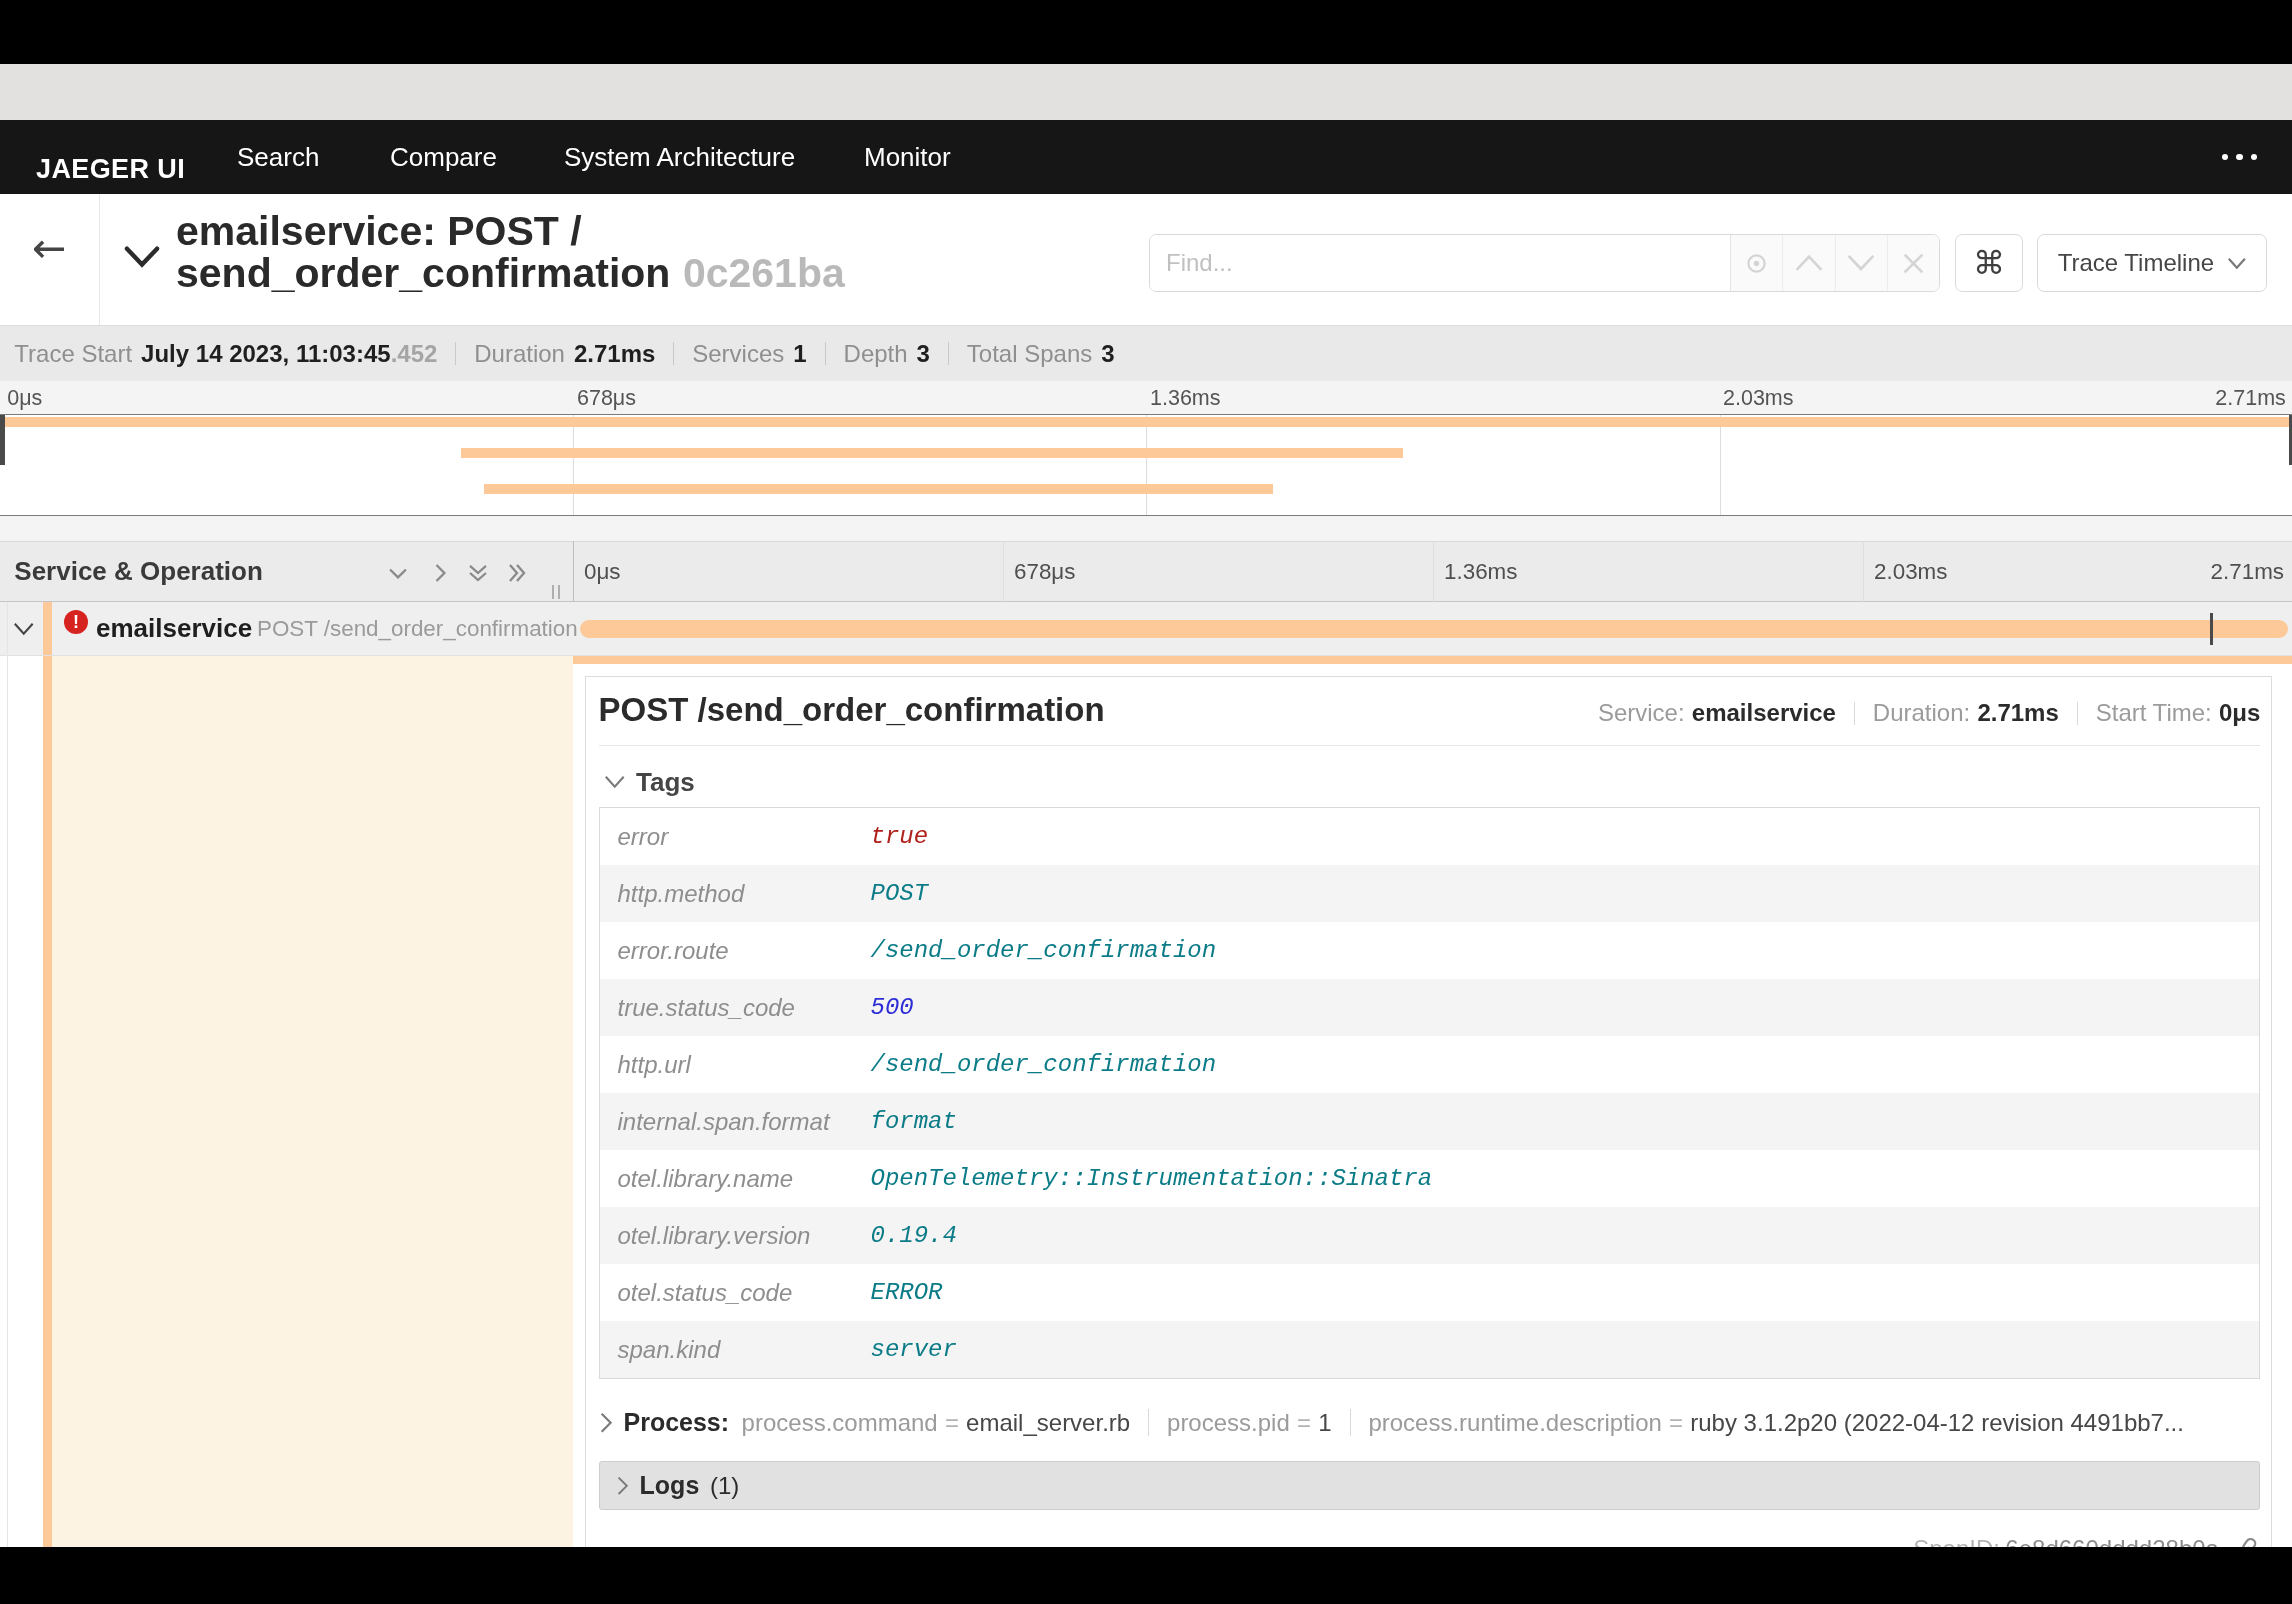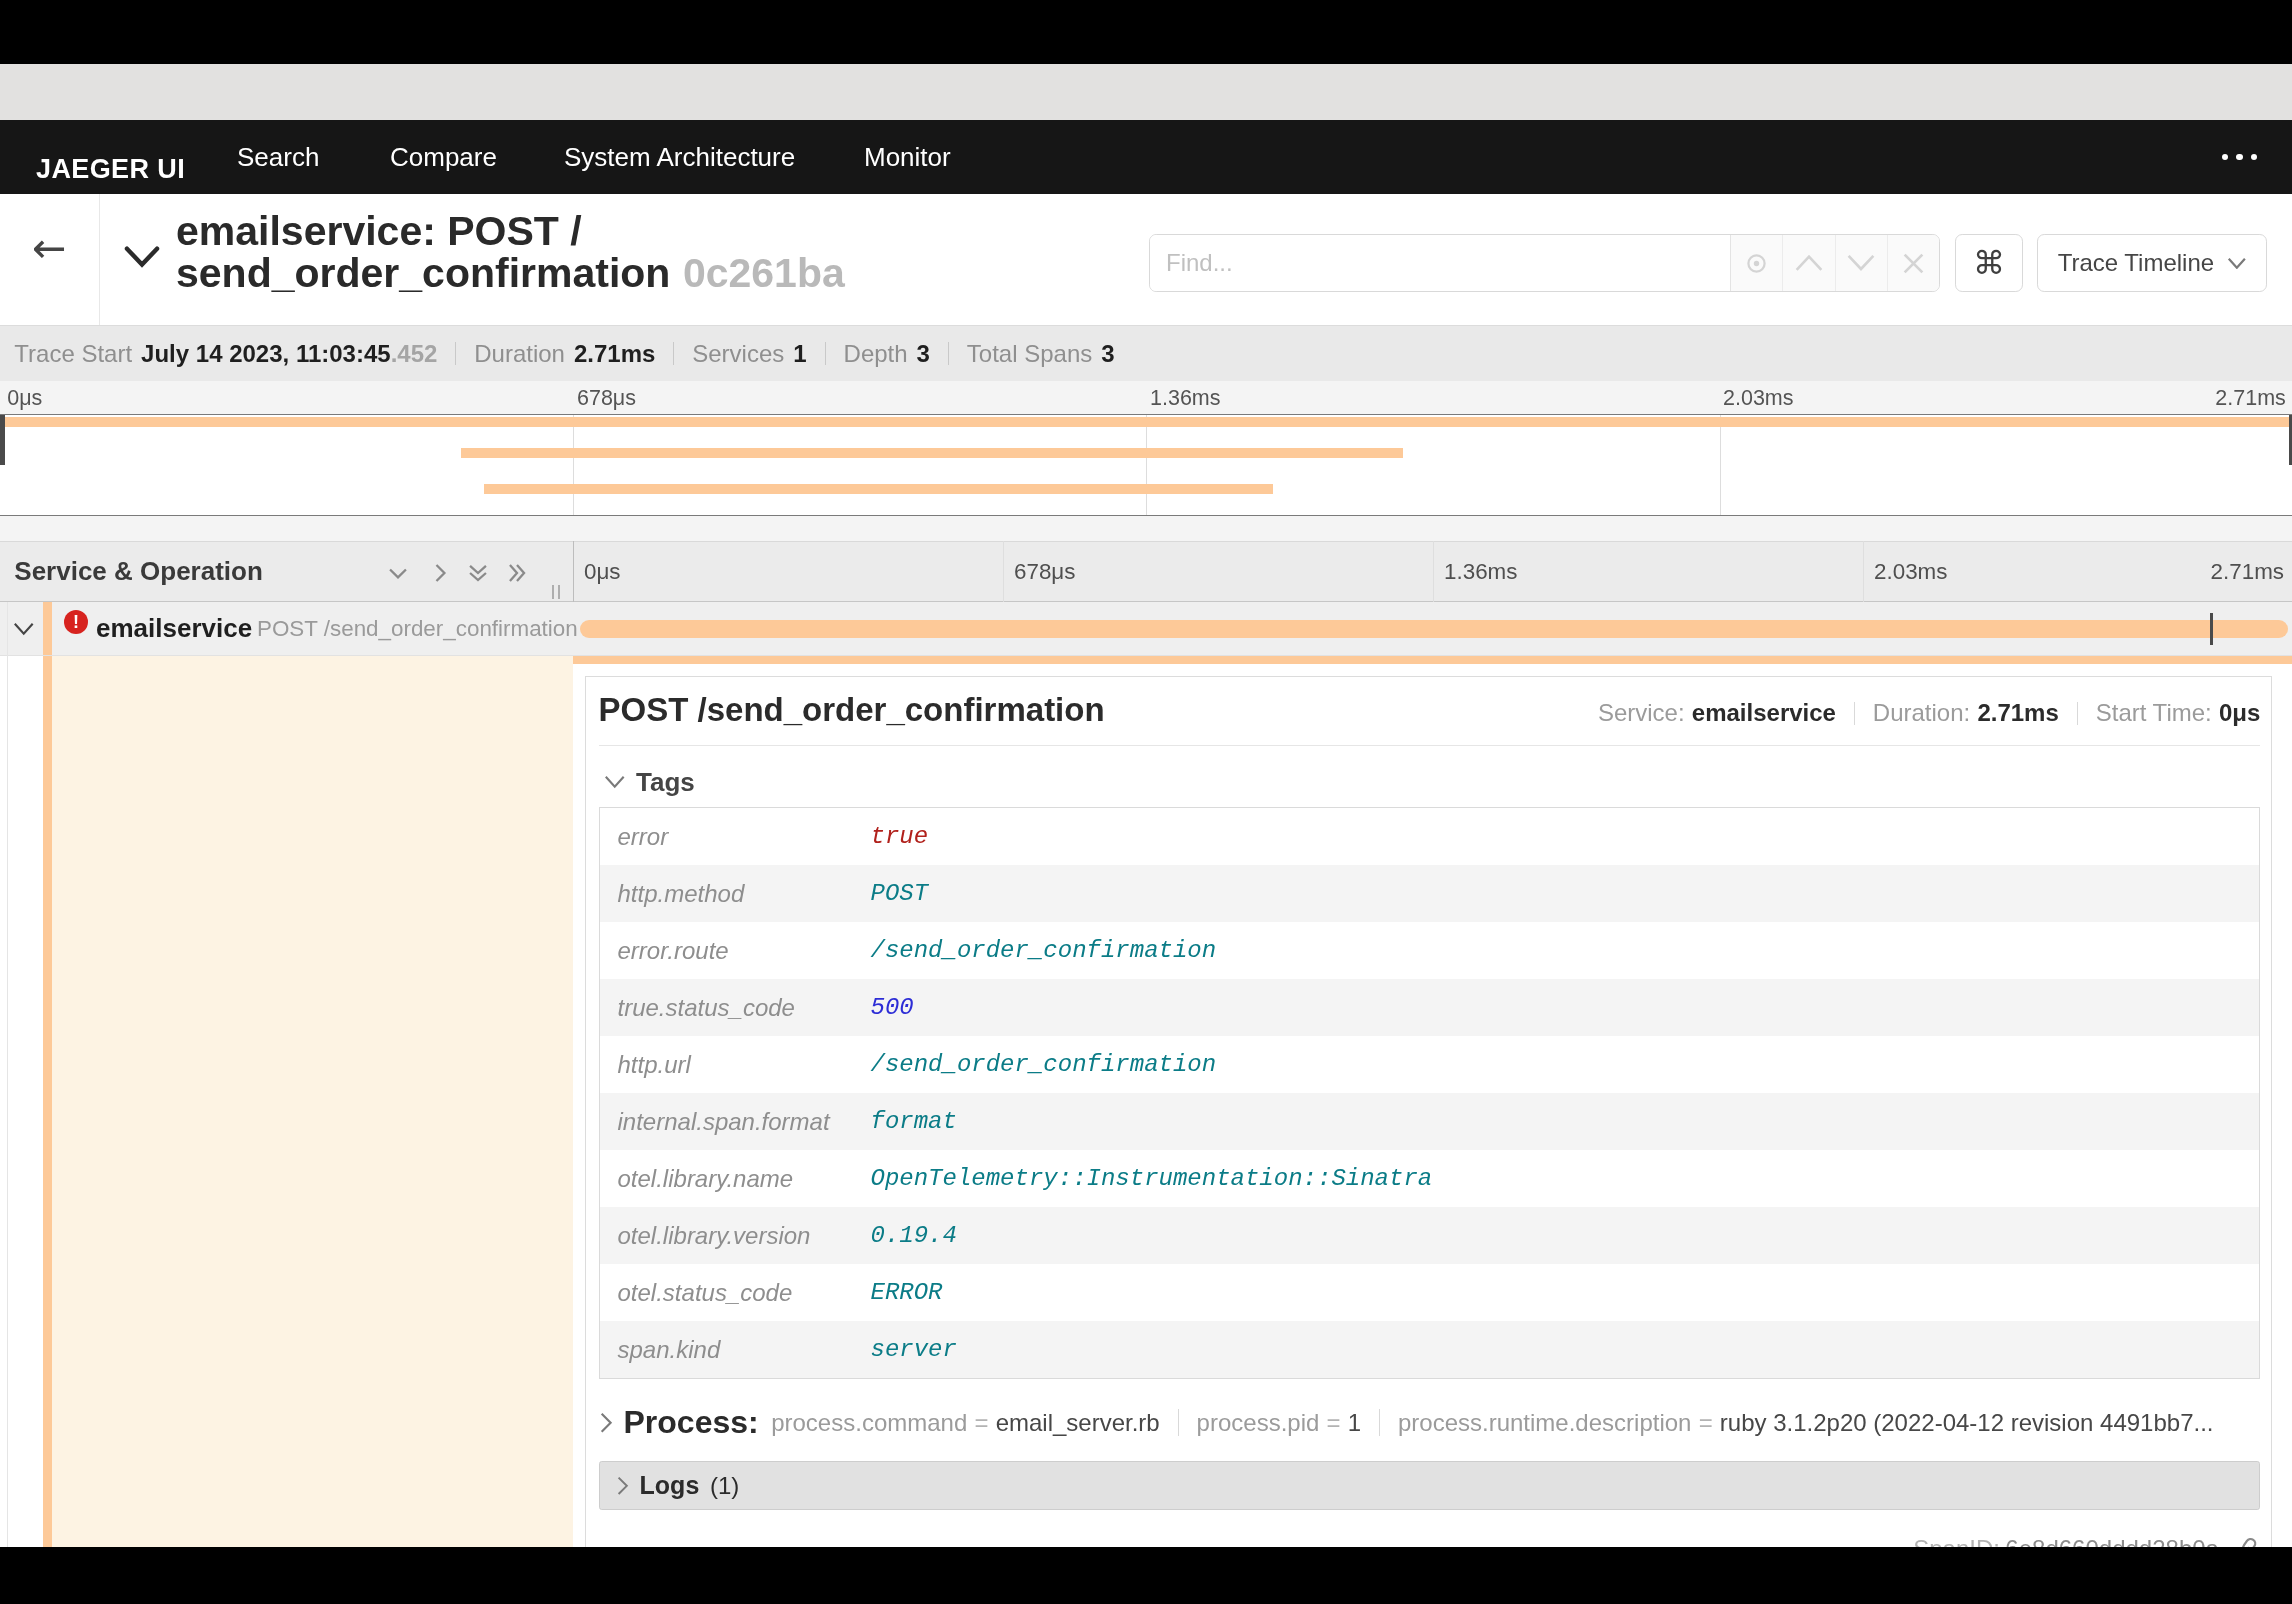--- a/index.html
+++ b/index.html
@@ -101,21 +101,21 @@
   .acc-head{display:flex;align-items:center;gap:10.7px;margin-top:18px;height:36px;color:#454545;}
   .acc-head .t{font-size:26px;font-weight:700;}
   .acc-chev{color:#7a7a7a;}
   .tag-table{margin-top:7.2px;border:0.9px solid #dadada;}
   .tag-row{display:flex;height:57px;align-items:center;font-style:italic;}
   .tag-row:nth-child(odd){background:#fff;}
   .tag-row:nth-child(even){background:#f4f4f4;}
   .tag-key{flex:0 0 253px;padding-left:18px;font-size:24px;color:#8e8e8e;}
   .tag-val{font-family:"Liberation Mono",monospace;font-size:24px;}
   .proc-row{display:flex;align-items:center;margin-top:23px;height:41px;white-space:nowrap;overflow:hidden;font-size:24px;}
-  .proc-row .hd{font-size:32px;font-weight:700;color:#2b2b2b;margin:0 12.5px 0 10.7px;}
+  .proc-row .hd{font-size:25px;font-weight:700;color:#2b2b2b;margin:0 12.5px 0 10.7px;}
   .proc-row .k{color:#9b9b9b;}
   .proc-row .eq{color:#b3b3b3;margin:0 7.2px;}
   .proc-row .v{color:#474747;}
   .psep{display:inline-block;width:0.9px;height:27px;background:#d9d9d9;margin:0 18px;flex:0 0 0.9px;}
   .logs-box{margin-top:18px;height:47px;background:#e1e1e1;border:0.9px solid #cdcdcd;border-radius:2.7px;
             display:flex;align-items:center;padding-left:16px;gap:10.7px;color:#2b2b2b;}
   .logs-box .t{font-size:25px;font-weight:700;}
   .logs-box .c{font-size:24px;}
   .dp-footer{display:flex;justify-content:flex-end;align-items:center;margin-top:25px;font-size:24px;gap:5.4px;}
   .dp-footer .lbl{color:#b3b3b3;}

